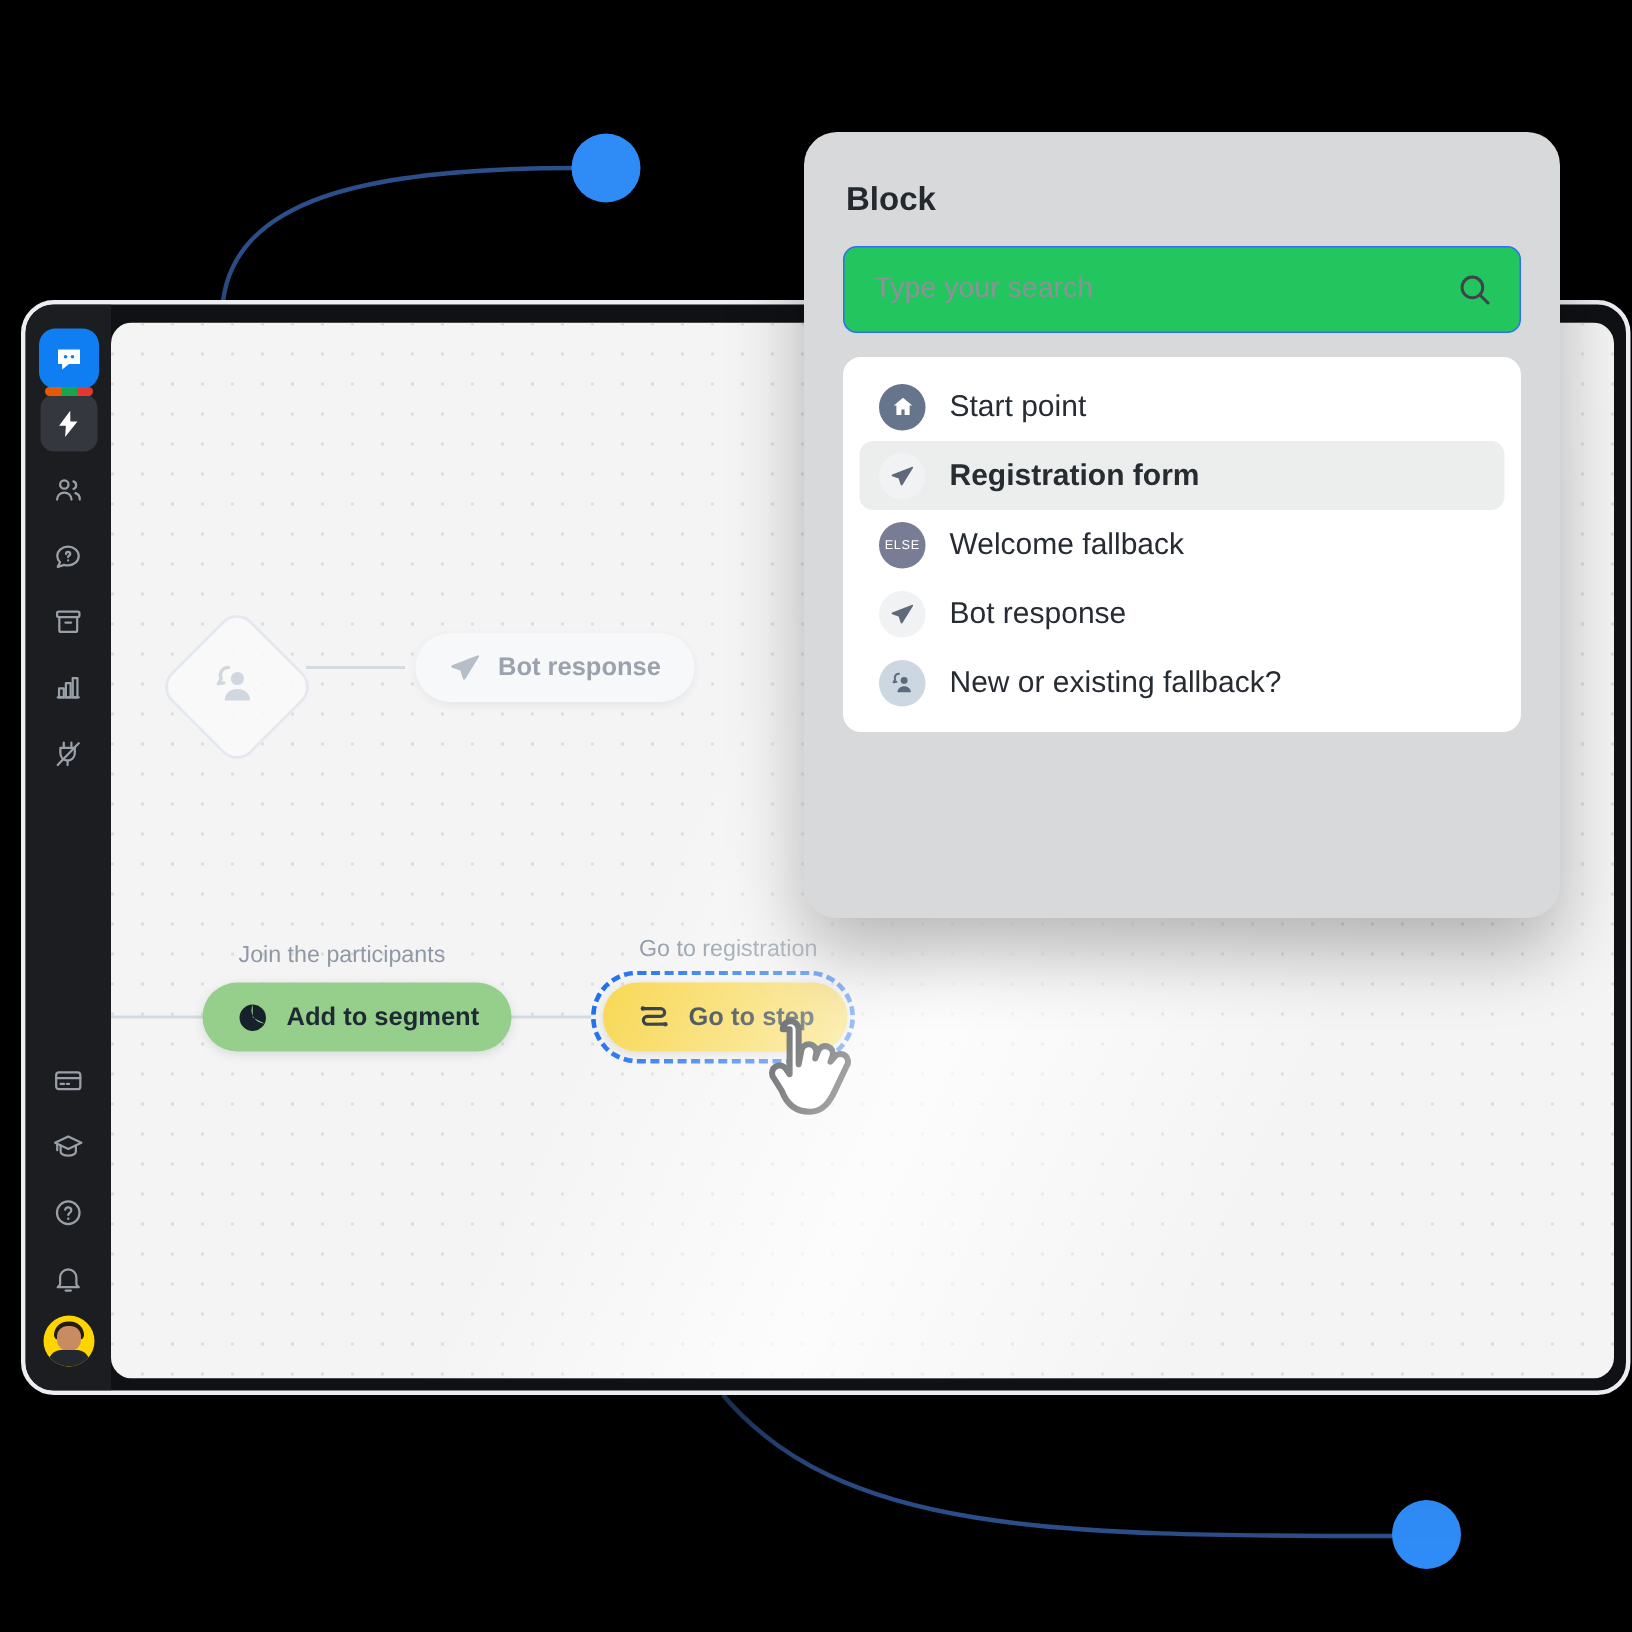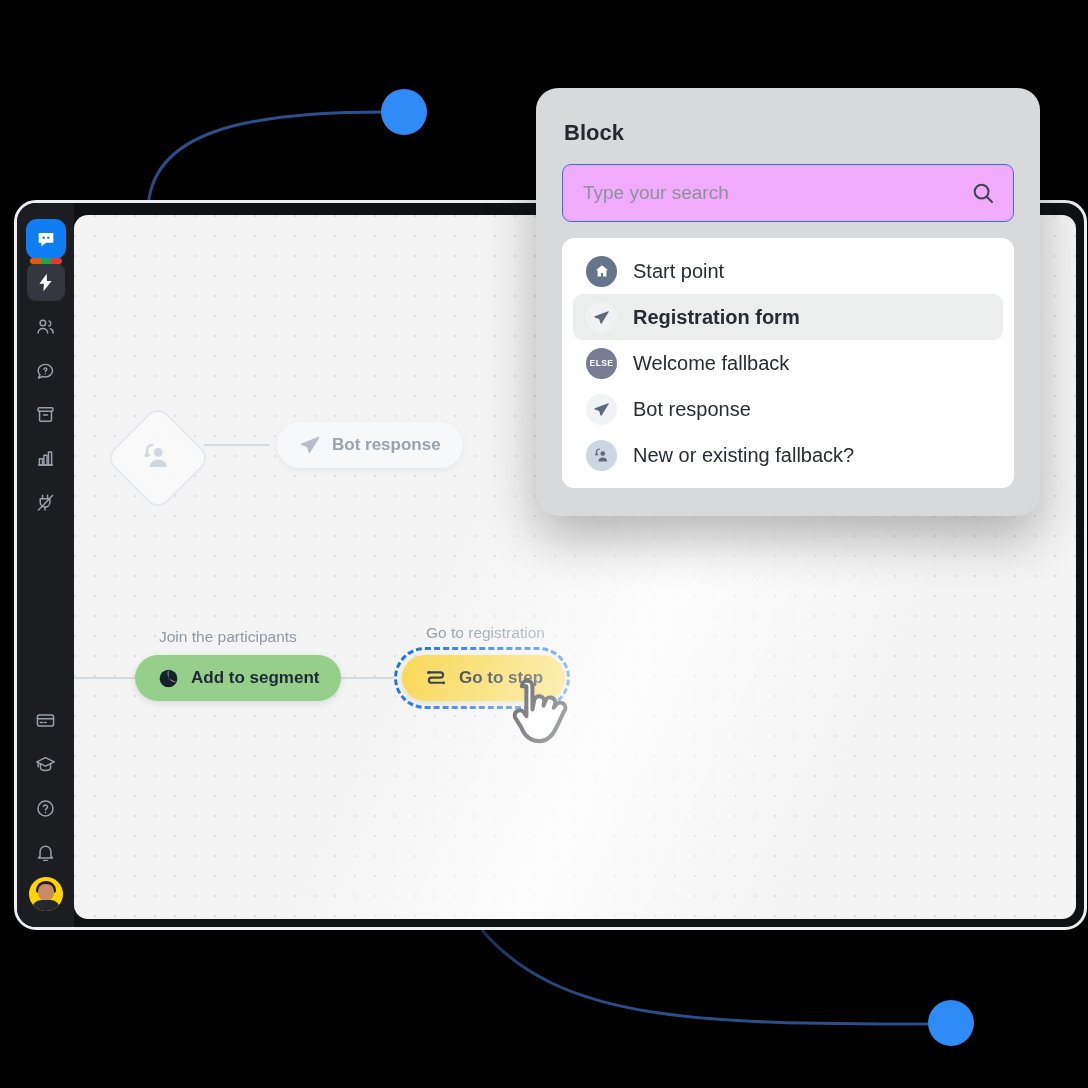--- a/index.html
+++ b/index.html
@@ -225,37 +225,37 @@
     width: 76px;
     height: 78px;
   }
 
   
   #block-panel {
     position: absolute;
     left: 536px;
     top: 88px;
     width: 504px;
-    height: 428px;
+    height: 524px;
     background: #d8d9da;
     border-radius: 22px;
     box-shadow: 0 22px 50px rgba(0,0,0,.28);
     padding: 26px 26px 30px 26px;
     box-sizing: border-box;
   }
   #panel-title {
     font-size: 22px;
     font-weight: 700;
     color: #24292f;
     margin: 6px 0 18px 2px;
   }
   #search-wrap {
     position: relative;
     height: 58px;
-    background: #f0abfc;
+    background: #22c55e;
     border: 1.6px solid #2f6ff0;
     border-radius: 9px;
     display: flex;
     align-items: center;
     padding: 0 18px;
     box-sizing: border-box;
   }
   #search-input {
     flex: 1 1 auto;
     border: none;
@@ -295,21 +295,21 @@
     width: 31px;
     height: 31px;
     border-radius: 50%;
     display: flex;
     align-items: center;
     justify-content: center;
     flex: none;
   }
   .ico-start { background: #66748c; color: #ffffff; }
   .ico-send  { background: #f1f2f3; color: #60697a; }
-  .ico-else  { background: #787c94; color: #ffffff; font-size: 8.5px; font-weight: 700; letter-spacing: .4px; }
+  .ico-else  { background: #787c94; color: #ffffff; font-size: 8.5px; font-weight: 400; letter-spacing: .4px; }
   .ico-cust  { background: #ccd7e2; color: #5b6b7d; }
 </style>
 </head>
 <body>
 
 <div id="stage">
 
   <svg id="bg-wires" width="1088" height="1088" style="position:absolute;left:0;top:0;">
     <path d="M148 212 C 148 130, 250 112, 384 112" fill="none" stroke="#2c4f8a" stroke-width="3"></path>
     <path d="M482 930 C 560 1022, 700 1024, 930 1024" fill="none" stroke="#2c4f8a" stroke-width="3"></path>

